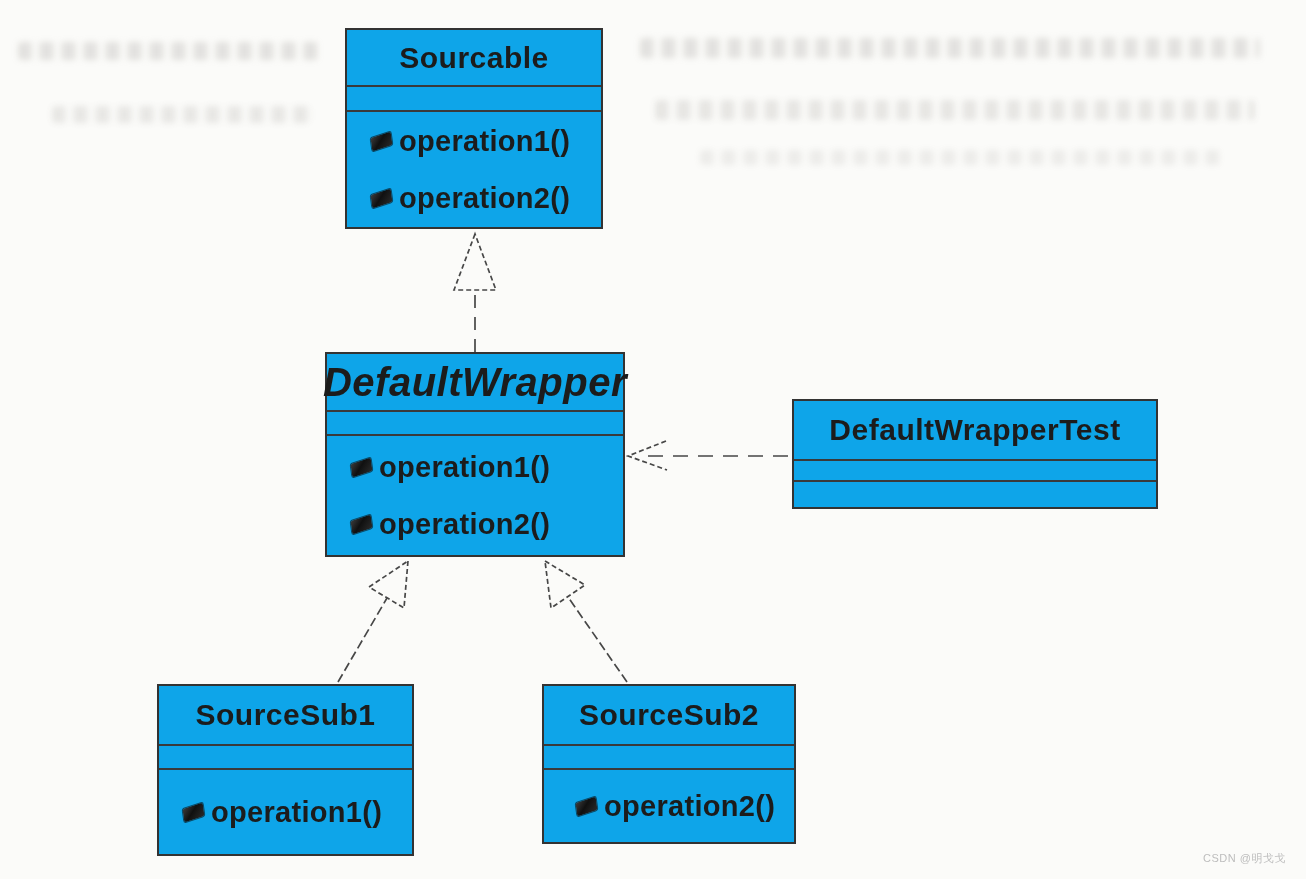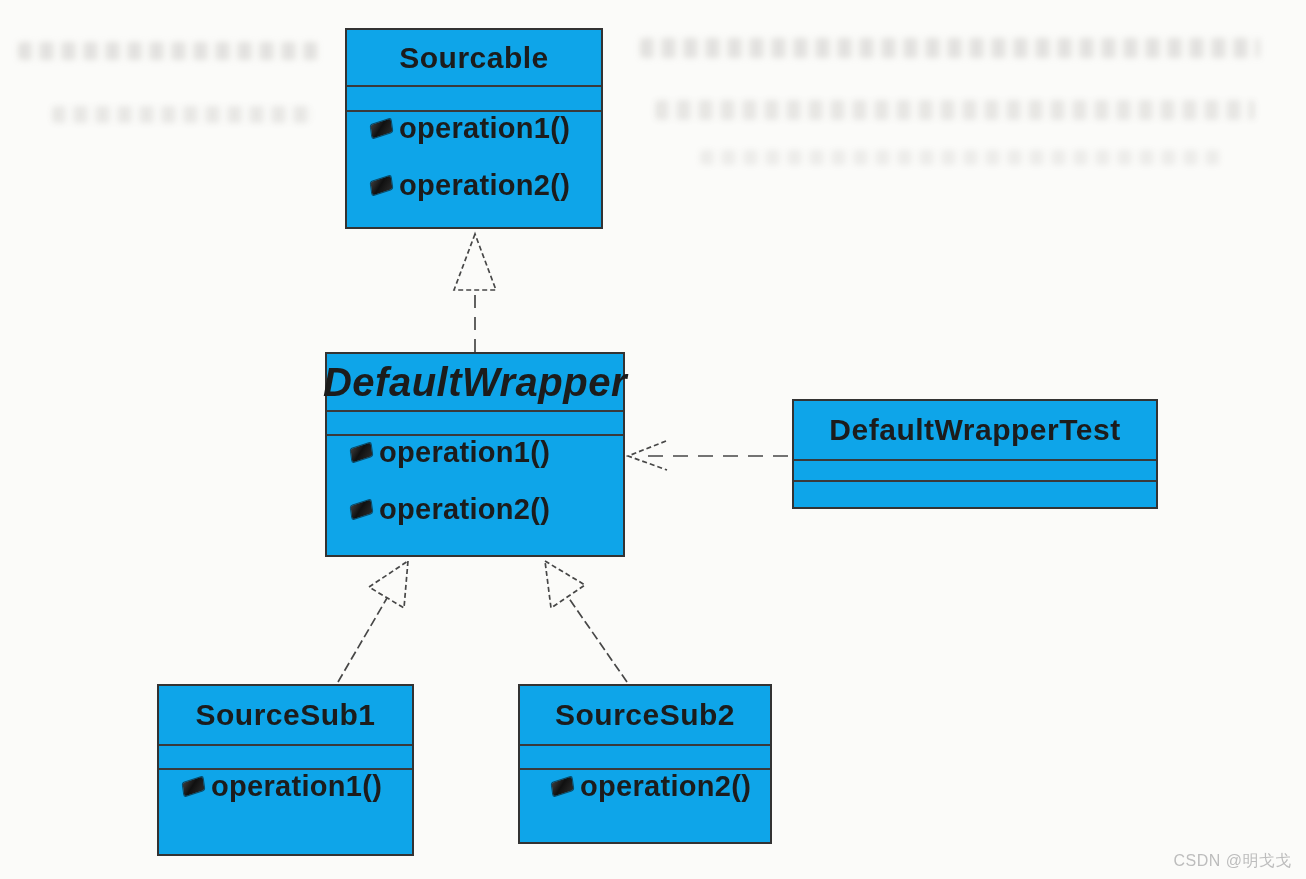--- a/index.html
+++ b/index.html
@@ -39,40 +39,40 @@
   .compartment{box-sizing:border-box;}
   .compartment + .compartment{border-top:2px solid #3a3a3a;}
   .c-title{
     display:flex;align-items:center;justify-content:center;
     font-weight:bold;font-size:30px;letter-spacing:0.5px;
     white-space:nowrap;
   }
   .c-title.abstract{font-style:italic;font-size:40px;border-radius:17px;}
   .c-ops{
     flex:1;
-    display:flex;flex-direction:column;
+    display:flex;flex-direction:column;justify-content:center;
     gap:24px;
     padding-left:24px;
   }
   .op-row{display:flex;align-items:center;gap:7px;}
   .op-icon{
     width:21px;height:13px;flex:0 0 21px;
     background:linear-gradient(135deg,#3c3c3c 0%,#101010 45%,#2a2a2a 100%);
     transform:rotate(-18deg) skewX(-10deg);
     border-radius:2px;
     box-shadow:0 0 0 1px rgba(0,0,0,0.55);
   }
   .op-label{
     font-weight:bold;font-size:29px;letter-spacing:0.3px;
     white-space:nowrap;
   }
   .watermark{
     position:absolute;
-    right:14px;top:851px;
-    font-size:16px;color:#bdbdbd;letter-spacing:0.5px;
+    right:20px;top:851px;
+    font-size:11px;color:#bdbdbd;letter-spacing:0.5px;
     white-space:nowrap;
   }
 </style>
 </head>
 <body>
 
 <div class="canvas">
 
   <div class="bleed" style="left:18px;top:42px;width:300px;height:18px;"></div>
   <div class="bleed" style="left:52px;top:106px;width:262px;height:17px;opacity:.8;"></div>
@@ -143,21 +143,21 @@
     <div class="compartment c-title" style="height:58px;">SourceSub1</div>
     <div class="compartment" style="height:24px;"></div>
     <div class="compartment c-ops">
       <div class="op-row">
         <span class="op-icon"></span>
         <span class="op-label">operation1()</span>
       </div>
     </div>
   </div>
 
-  <div class="uml-class" style="left:518px;top:684px;width:254px;height:160px;">
+  <div class="uml-class" style="left:542px;top:684px;width:254px;height:160px;">
     <div class="compartment c-title" style="height:58px;">SourceSub2</div>
     <div class="compartment" style="height:24px;"></div>
     <div class="compartment c-ops" style="padding-left:32px;">
       <div class="op-row">
         <span class="op-icon"></span>
         <span class="op-label">operation2()</span>
       </div>
     </div>
   </div>
 

